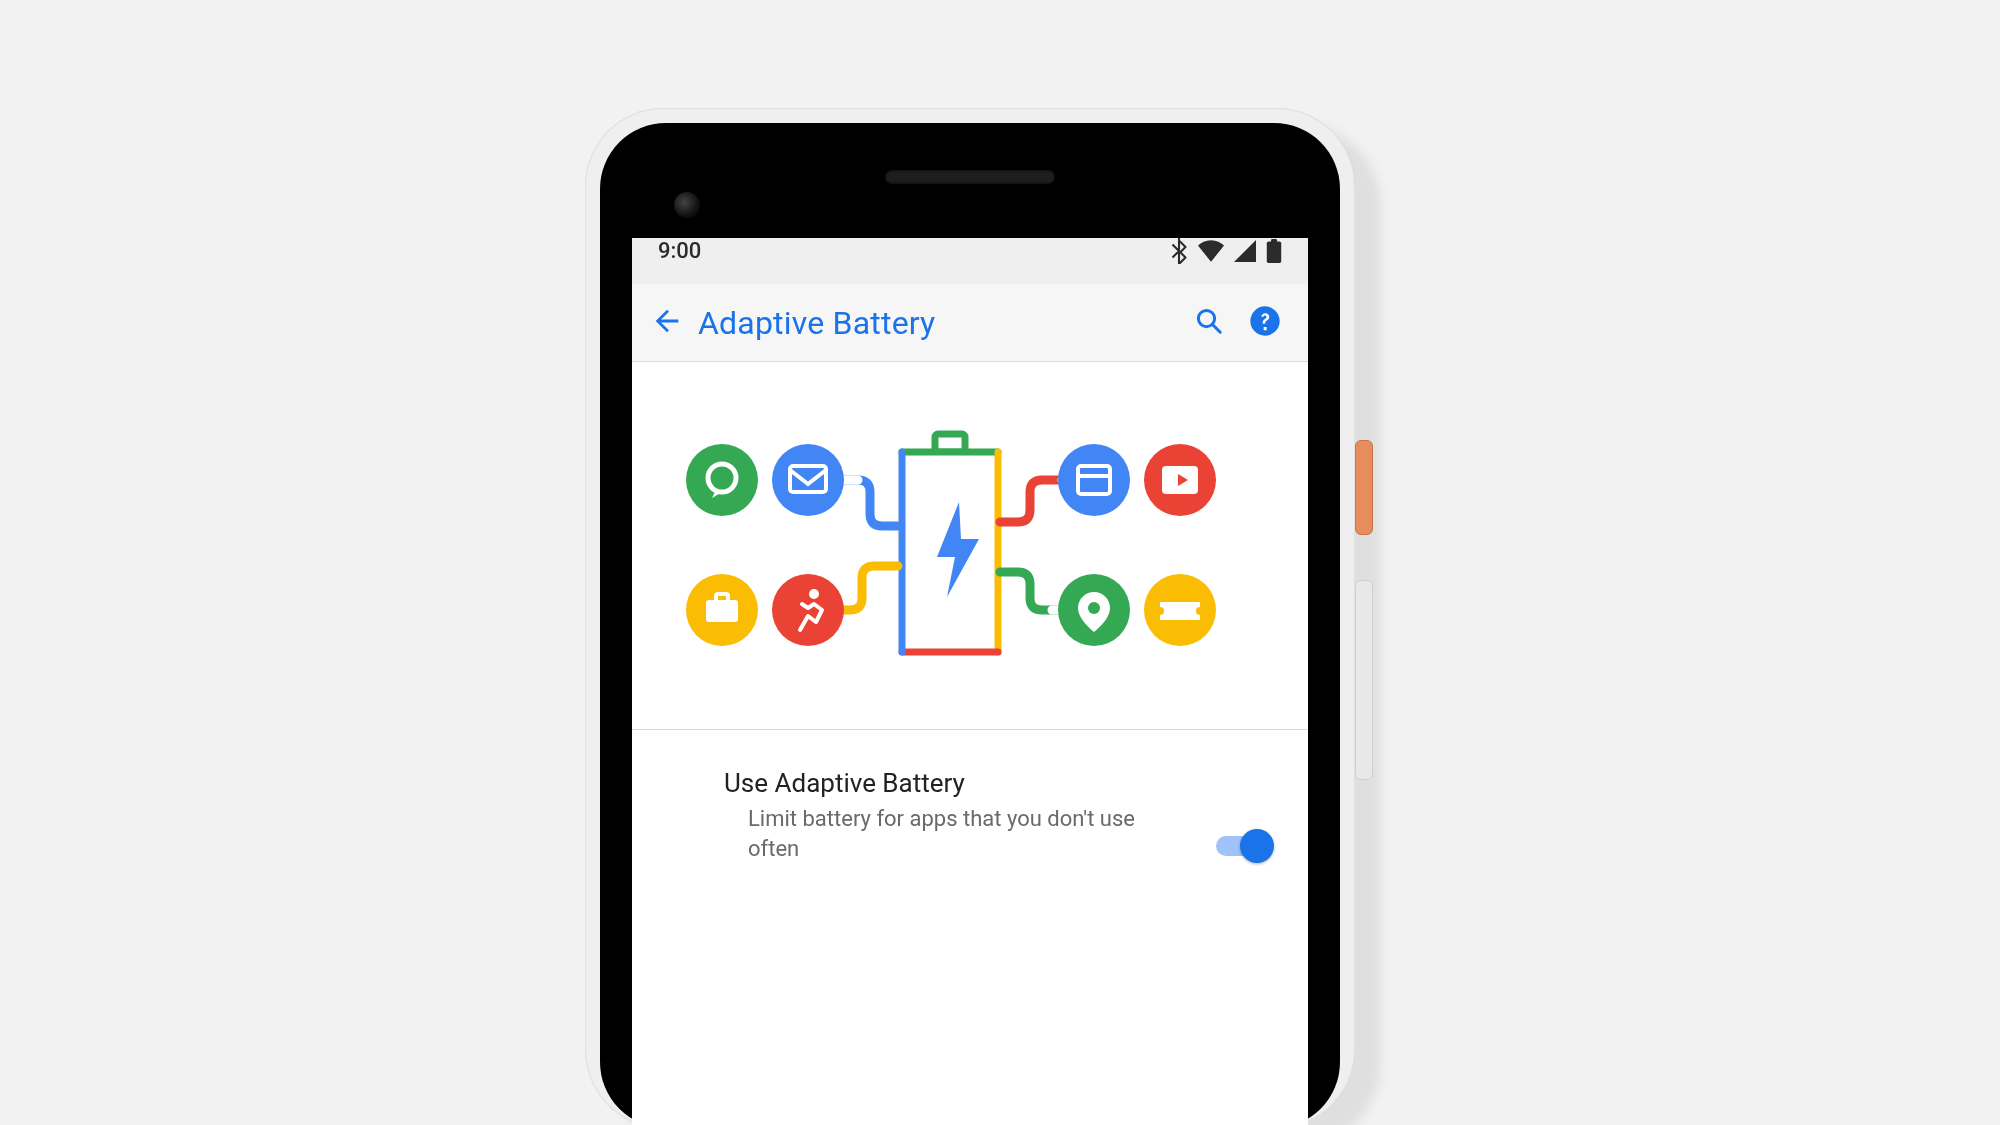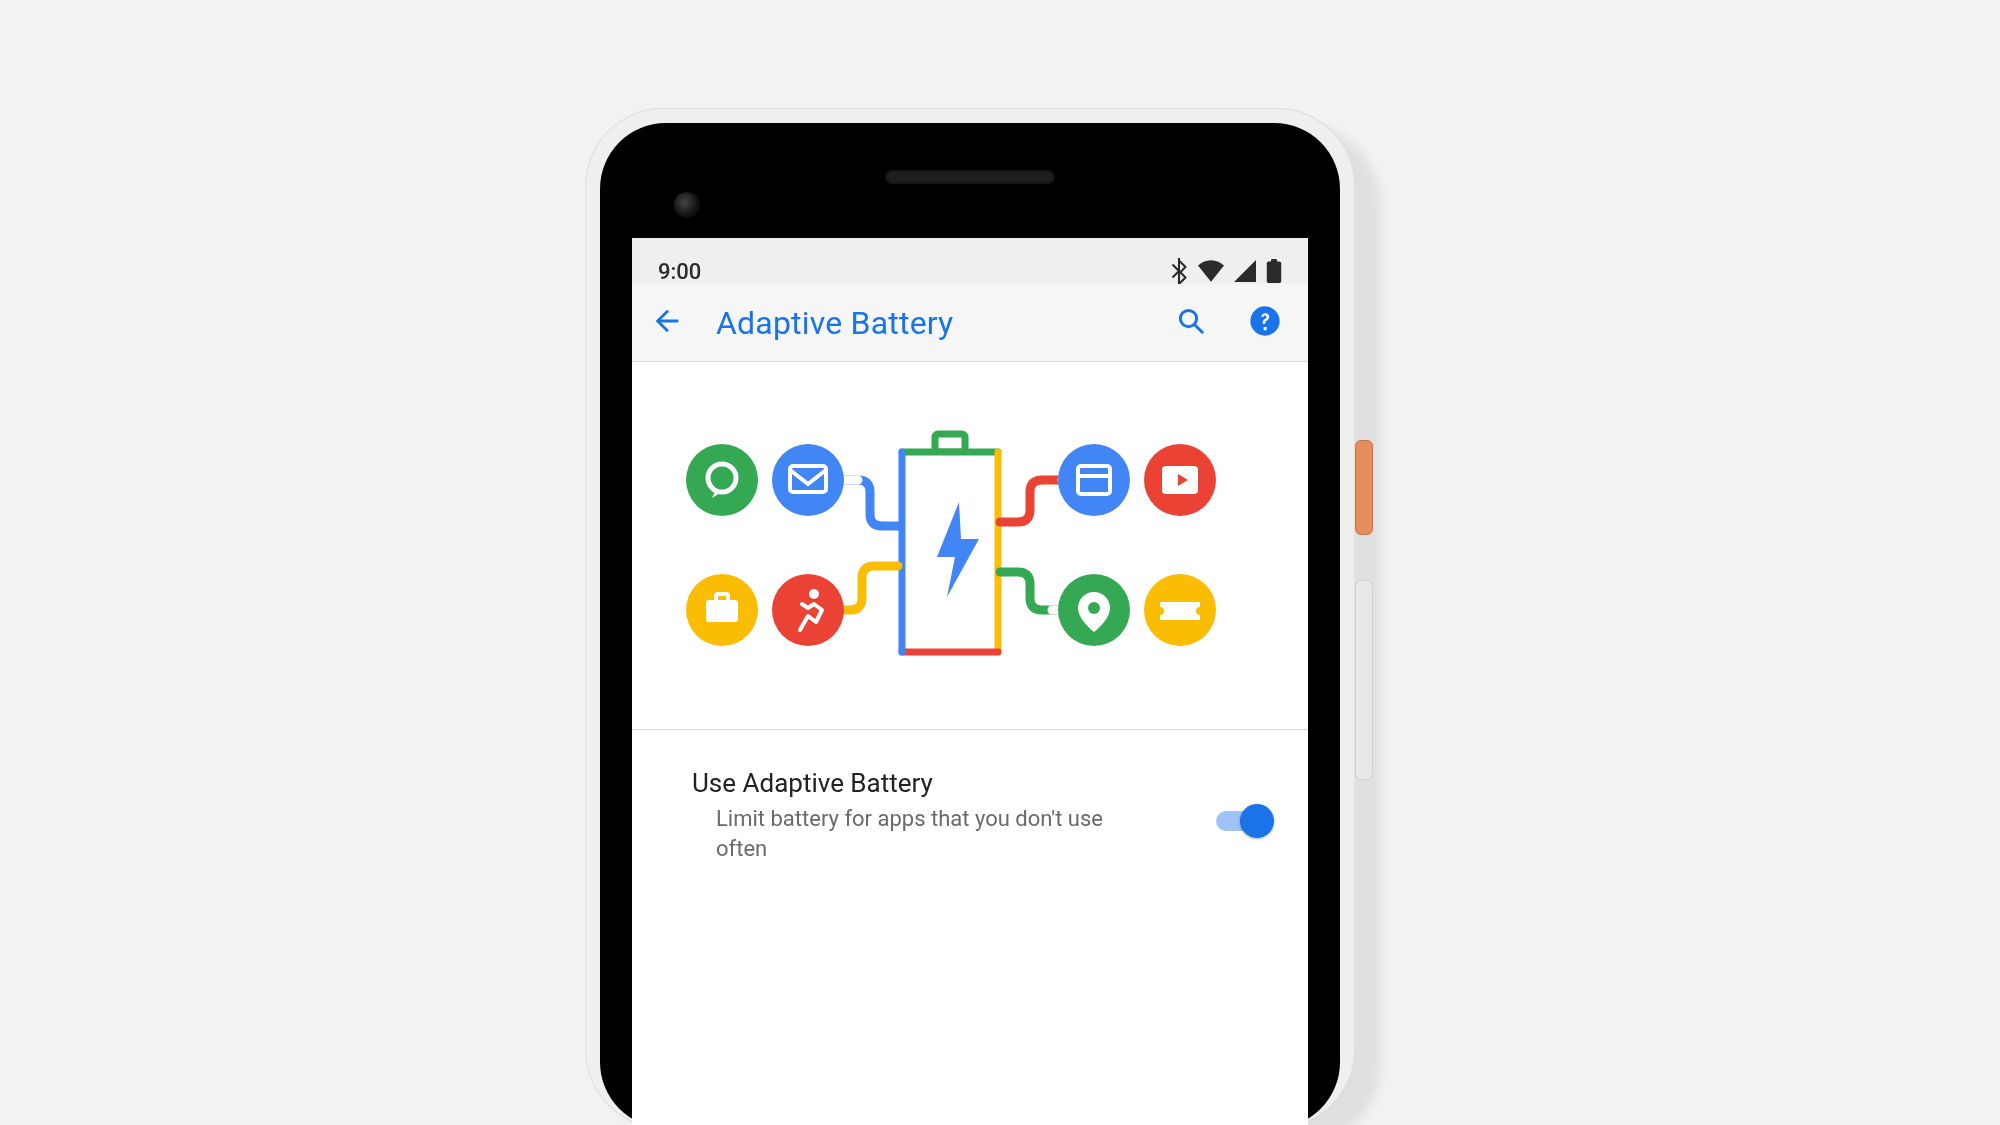--- a/index.html
+++ b/index.html
@@ -79,38 +79,38 @@
     right: 32px;
     bottom: 0;
     background: #fff;
     overflow: hidden;
   }
   
   .statusbar {
     height: 46px;
     background: #efeff0;
     display: flex;
-    align-items: flex-end;
+    align-items: flex-start;
     justify-content: space-between;
     padding: 0 26px;
     color: #2b2b2b;
     font-size: 22px;
     font-weight: 500;
   }
   .status-icons { display: flex; align-items: center; gap: 10px; }
   .status-icons svg { display: block; }
   
   .appbar {
     height: 78px;
     background: #f6f6f6;
     border-bottom: 1px solid #d9d9d9;
     display: flex;
     align-items: center;
     padding: 0 18px 0 10px;
-    gap: 24px;
+    gap: 6px;
   }
   .appbar .back { width: 50px; height: 50px; display:flex; align-items:center; justify-content:center; border-radius:50%; }
   .appbar .title {
     color: #1a73e8;
     font-size: 32px;
     font-weight: 400;
     flex: 1;
     letter-spacing: 0.2px;
   }
   .appbar .action { width: 50px; height: 50px; display:flex; align-items:center; justify-content:center; border-radius:50%; }
@@ -118,22 +118,22 @@
   .hero {
     height: 368px;
     border-bottom: 1px solid #d9d9d9;
     position: relative;
     background: #fff;
   }
   .hero svg { position: absolute; inset: 0; }
   
   .setting {
     display: flex;
-    align-items: center;
-    padding: 38px 34px 38px 60px;
+    align-items: flex-end;
+    padding: 38px 34px 38px 92px;
     gap: 30px;
   }
   .setting-text { flex: 1; }
   .setting-title { font-size: 26px; color: #222; font-weight: 400; }
   .setting-sub { font-size: 22px; color: #6a6a6a; margin-top: 6px; line-height: 1.35; max-width: 420px; margin-left: 24px; }
   .switch {
     position: relative;
     width: 58px;
     height: 34px;
     margin-top: 10px;

